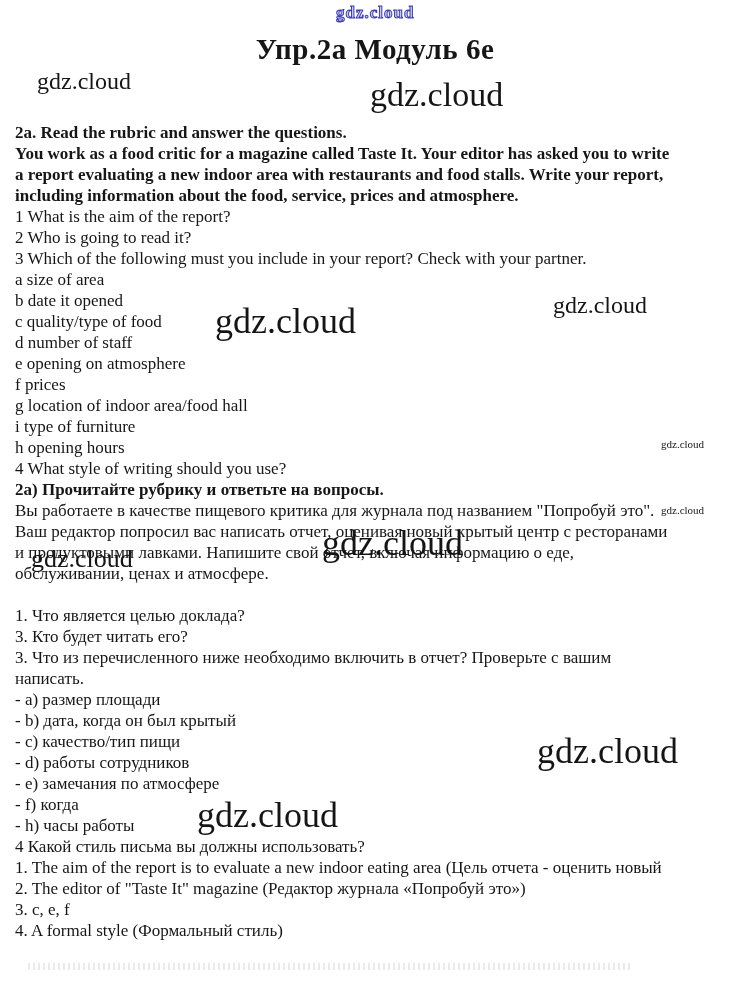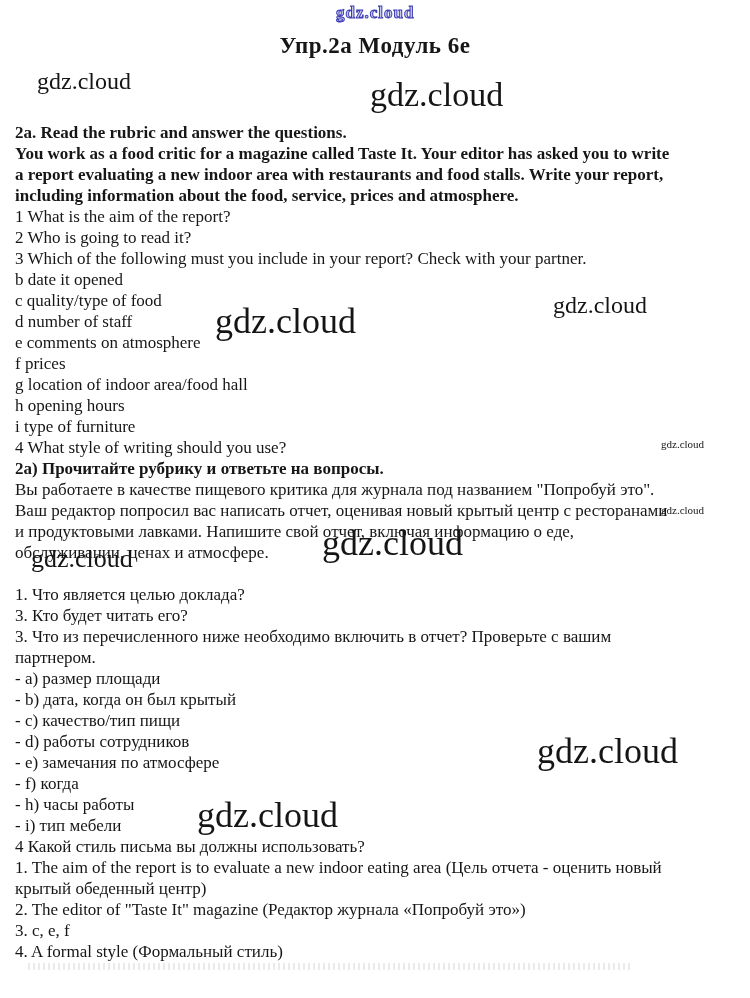--- a/index.html
+++ b/index.html
@@ -11,21 +11,21 @@
     overflow: hidden;
     font-family: "Liberation Serif", serif;
     color: #161616;
   }
   .page-title {
     position: absolute;
     top: 33px;
     left: 0;
     width: 100%;
     text-align: center;
-    font-size: 23px;
+    font-size: 29px;
     font-weight: bold;
     letter-spacing: 0.5px;
   }
   .flow {
     position: absolute;
     left: 15px;
     top: 94px;
     width: 728px;
     margin-top: 28px;
   }
@@ -80,50 +80,49 @@
   <div class="page-title">Упр.2а Модуль 6е</div>
 
   <div class="flow">
     <div class="line bold">2a. Read the rubric and answer the questions.</div>
     <div class="line bold">You work as a food critic for a magazine called Taste It. Your editor has asked you to write</div>
     <div class="line bold">a report evaluating a new indoor area with restaurants and food stalls. Write your report,</div>
     <div class="line bold">including information about the food, service, prices and atmosphere.</div>
     <div class="line">1 What is the aim of the report?</div>
     <div class="line">2 Who is going to read it?</div>
     <div class="line">3 Which of the following must you include in your report? Check with your partner.</div>
+    <div class="line">a size of area</div>
     <div class="line">b date it opened</div>
     <div class="line">c quality/type of food</div>
     <div class="line">d number of staff</div>
-    <div class="line">e comments on atmosphere</div>
+    <div class="line">e opening on atmosphere</div>
     <div class="line">f prices</div>
     <div class="line">g location of indoor area/food hall</div>
+    <div class="line">i type of furniture</div>
     <div class="line">h opening hours</div>
-    <div class="line">i type of furniture</div>
     <div class="line">4 What style of writing should you use?</div>
     <div class="line bold">2а) Прочитайте рубрику и ответьте на вопросы.</div>
     <div class="line">Вы работаете в качестве пищевого критика для журнала под названием "Попробуй это".</div>
     <div class="line">Ваш редактор попросил вас написать отчет, оценивая новый крытый центр с ресторанами</div>
     <div class="line">и продуктовыми лавками. Напишите свой отчет, включая информацию о еде,</div>
     <div class="line">обслуживании, ценах и атмосфере.</div>
     <div class="gap"></div>
     <div class="line">1. Что является целью доклада?</div>
     <div class="line">3. Кто будет читать его?</div>
     <div class="line">3. Что из перечисленного ниже необходимо включить в отчет? Проверьте с вашим</div>
-    <div class="line">партнером.</div>
+    <div class="line">написать.</div>
     <div class="line">- а) размер площади</div>
     <div class="line">- b) дата, когда он был крытый</div>
     <div class="line">- c) качество/тип пищи</div>
     <div class="line">- d) работы сотрудников</div>
     <div class="line">- e) замечания по атмосфере</div>
     <div class="line">- f) когда</div>
     <div class="line">- h) часы работы</div>
-    <div class="line">- i) тип мебели</div>
     <div class="line">4 Какой стиль письма вы должны использовать?</div>
     <div class="line">1. The aim of the report is to evaluate a new indoor eating area (Цель отчета - оценить новый</div>
-    <div class="line">крытый обеденный центр)</div>
     <div class="line">2. The editor of "Taste It" magazine (Редактор журнала «Попробуй это»)</div>
     <div class="line">3. c, e, f</div>
     <div class="line">4. A formal style (Формальный стиль)</div>
   </div>
 
   <div class="wm wm-blue-outline">gdz.cloud</div>
   <div class="wm wm-2">gdz.cloud</div>
   <div class="wm wm-3">gdz.cloud</div>
   <div class="wm wm-4">gdz.cloud</div>
   <div class="wm wm-5">gdz.cloud</div>

